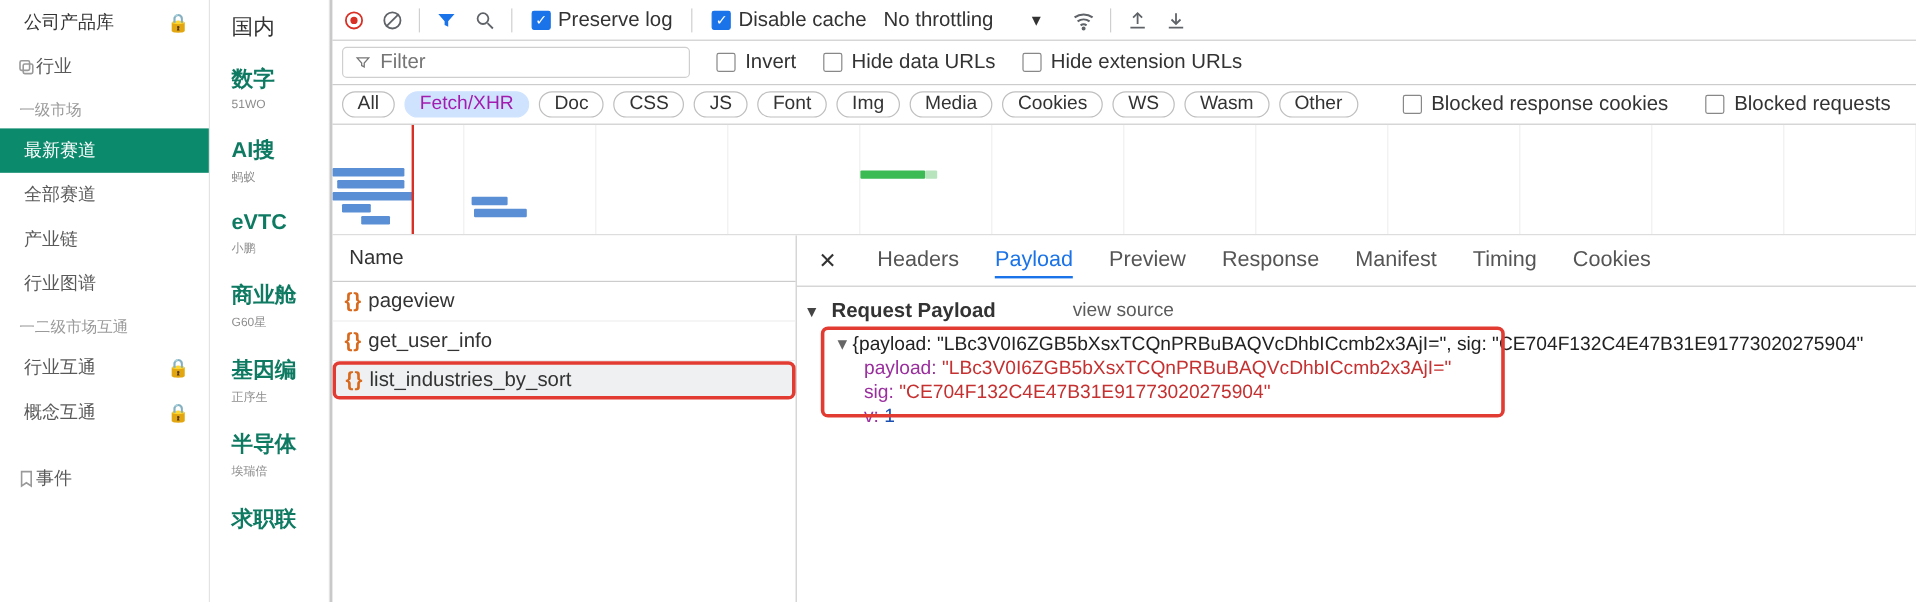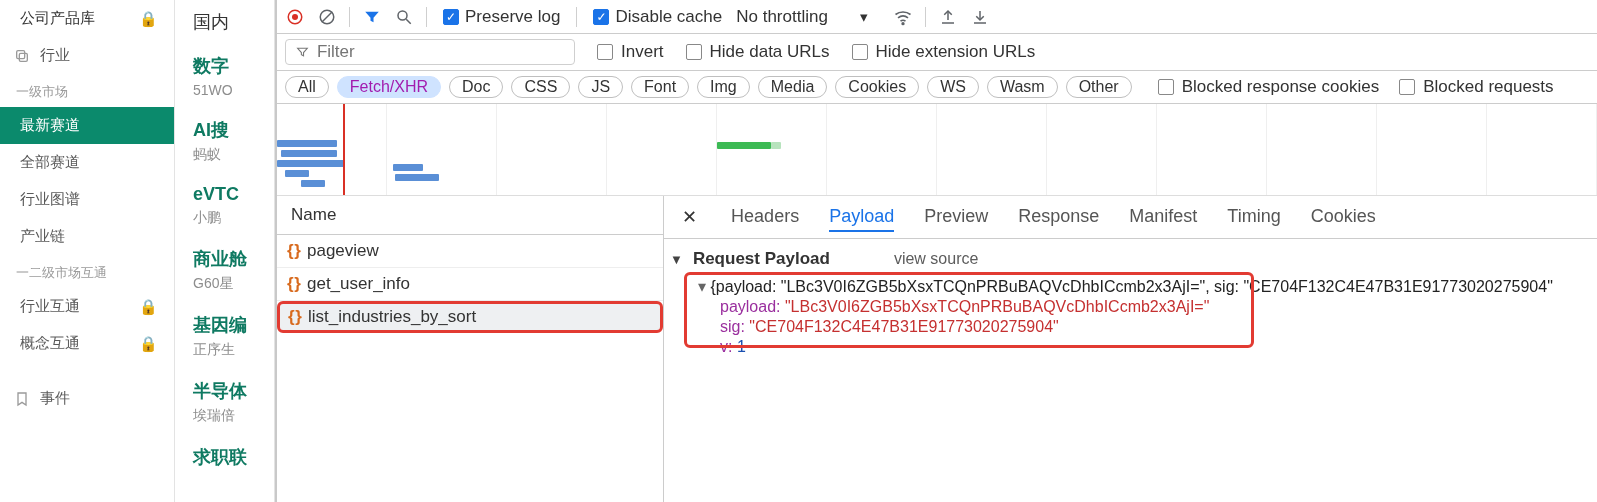--- a/index.html
+++ b/index.html
@@ -7,42 +7,42 @@
 
 
 .site-sidebar { width: 175px; height: 100%; border-right: 1px solid #e3e3e3; background: #fff; font-size: 15px; color: #5a5a5a; }
 .sb-row { display: flex; align-items: flex-end; padding: 9px 16px 9px 20px; justify-content: space-between; }
 .sb-row .lock { color: #bdbdbd; }
 .sb-head { font-size: 15px; color: #333; }
 .sb-group { font-size: 13px; color: #9a9a9a; padding: 9px 16px 6px 16px; }
 .sb-item { display: flex; align-items: center; justify-content: space-between; padding: 9px 16px 9px 20px; cursor: pointer; }
 .sb-item.active { background: #0b8a6c; color: #fff; }
 .sb-item .lock { color: #bdbdbd; }
-.sb-icon-row { display: flex; align-items: center; gap: 10px; padding: 9px 16px 9px 14px; }
+.sb-icon-row { display: flex; align-items: center; padding: 9px 16px 9px 14px; }
 .sb-icon-row .ico { width: 16px; height: 16px; color: #9a9a9a; }
 
 
 .article-col { width: 100px; height: 100%; overflow: hidden; border-right: 1px solid #e3e3e3; background: #fff; }
 .art-block { padding: 10px 12px 10px 18px; }
 .art-title { font-size: 18px; font-weight: 600; color: #0f7a62; white-space: nowrap; }
-.art-sub   { font-size: 14px; color: #8d8d8d; margin-top: 4px; white-space: nowrap; }
+.art-sub   { font-size: 10px; color: #8d8d8d; margin-top: 4px; white-space: nowrap; }
 
 
 .devtools { flex: 1; display: flex; flex-direction: column; border-left: 2px solid #c9c9c9; }
 .toolbar { display: flex; align-items: center; gap: 4px; padding: 3px 4px; border-bottom: 1px solid #ccc; height: 34px; }
 .tb-btn { width: 28px; height: 28px; display: flex; align-items: center; justify-content: center; border-radius: 3px; }
 .tb-sep { width: 1px; height: 20px; background: #cfcfcf; margin: 0 4px; }
 .tb-check { display: flex; align-items: center; gap: 6px; margin: 0 8px; font-size: 17px; color: #333; white-space: nowrap; }
 .tb-check .box { width: 16px; height: 16px; border: 1px solid #888; border-radius: 2px; display: flex; align-items: center; justify-content: center; }
 .tb-check .box.checked { background: #1a73e8; border-color: #1a73e8; color: #fff; font-size: 12px; }
 .tb-select { font-size: 17px; color: #333; margin-left: 2px; }
 .tb-caret { margin-left: 28px; }
 
 .filterbar { display: flex; align-items: center; flex-wrap: wrap; gap: 8px; padding: 5px 8px; border-bottom: 1px solid #ccc; }
-.filterbar2 { display: flex; align-items: center; flex-wrap: wrap; gap: 6px; padding: 5px 8px; border-bottom: 1px solid #ccc; }
+.filterbar2 { display: flex; align-items: center; flex-wrap: wrap; gap: 17px; padding: 5px 8px; border-bottom: 1px solid #ccc; }
 .filter-input-wrap { display: flex; align-items: center; gap: 8px; border: 1px solid #cfcfcf; border-radius: 4px; padding: 2px 10px; width: 290px; color: #6b6b6b; }
 .filter-input { border: none; outline: none; font-size: 17px; color: #6b6b6b; width: 100%; background: transparent; }
 .fchk { display: flex; align-items: center; gap: 8px; font-size: 17px; color: #333; margin-left: 14px; white-space: nowrap; }
 .fchk .box { width: 16px; height: 16px; border: 1px solid #888; border-radius: 2px; }
 
 .chip { border: 1px solid #bfbfbf; border-radius: 11px; padding: 1px 12px; font-size: 16px; color: #333; background: #fff; cursor: pointer; white-space: nowrap; }
 .chip.active { background: #cfe3ff; border-color: #cfe3ff; color: #a21caf; }
 
 
 .timeline-wrap { position: relative; height: 92px; border-bottom: 1px solid #ddd; overflow: hidden; }
@@ -101,24 +101,24 @@
   </div>
 
   <div class="sb-group">一级市场</div>
   <div class="sb-item active">
       <span>最新赛道</span>
     </div>
   <div class="sb-item">
       <span>全部赛道</span>
     </div>
   <div class="sb-item">
+      <span>产业链</span>
+    </div>
+  <div class="sb-item">
       <span>行业图谱</span>
-    </div>
-  <div class="sb-item">
-      <span>产业链</span>
     </div>
 
   <div class="sb-group">一二级市场互通</div>
   <div class="sb-item">
     <span>行业互通</span>
     <span class="lock">🔒</span>
   </div>
   <div class="sb-item">
     <span>概念互通</span>
     <span class="lock">🔒</span>

